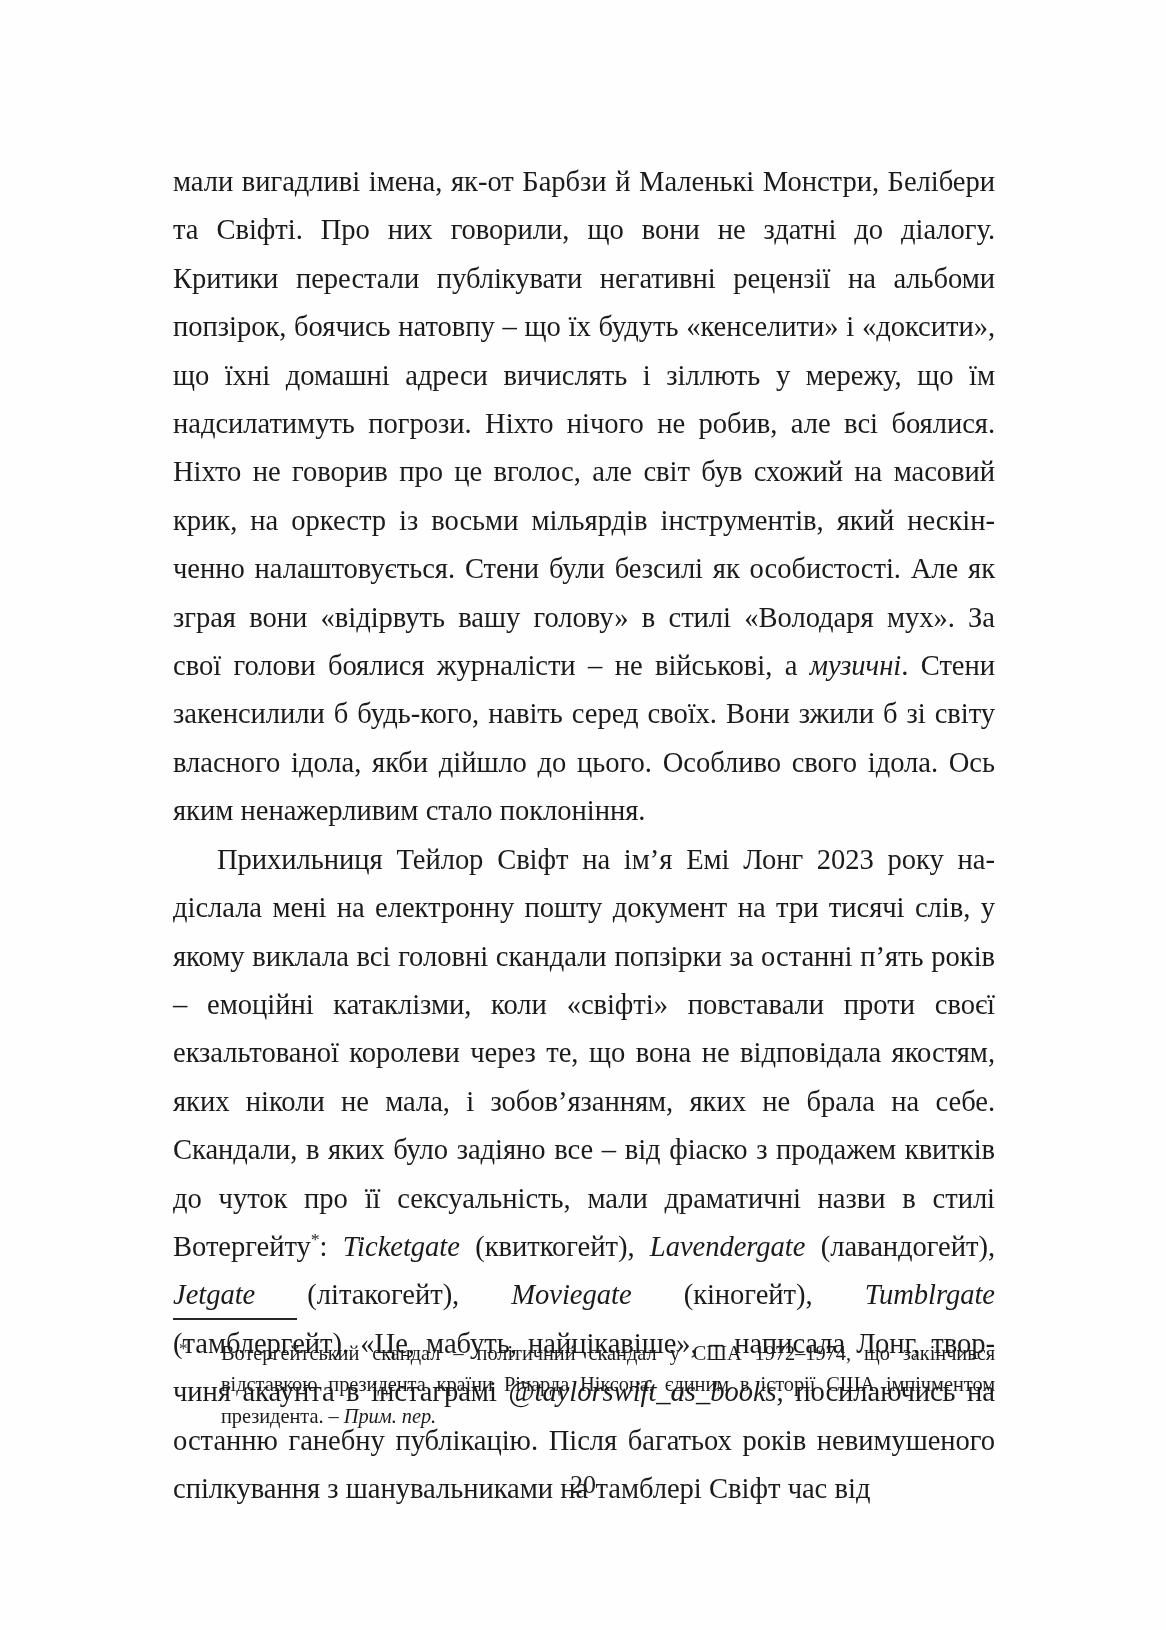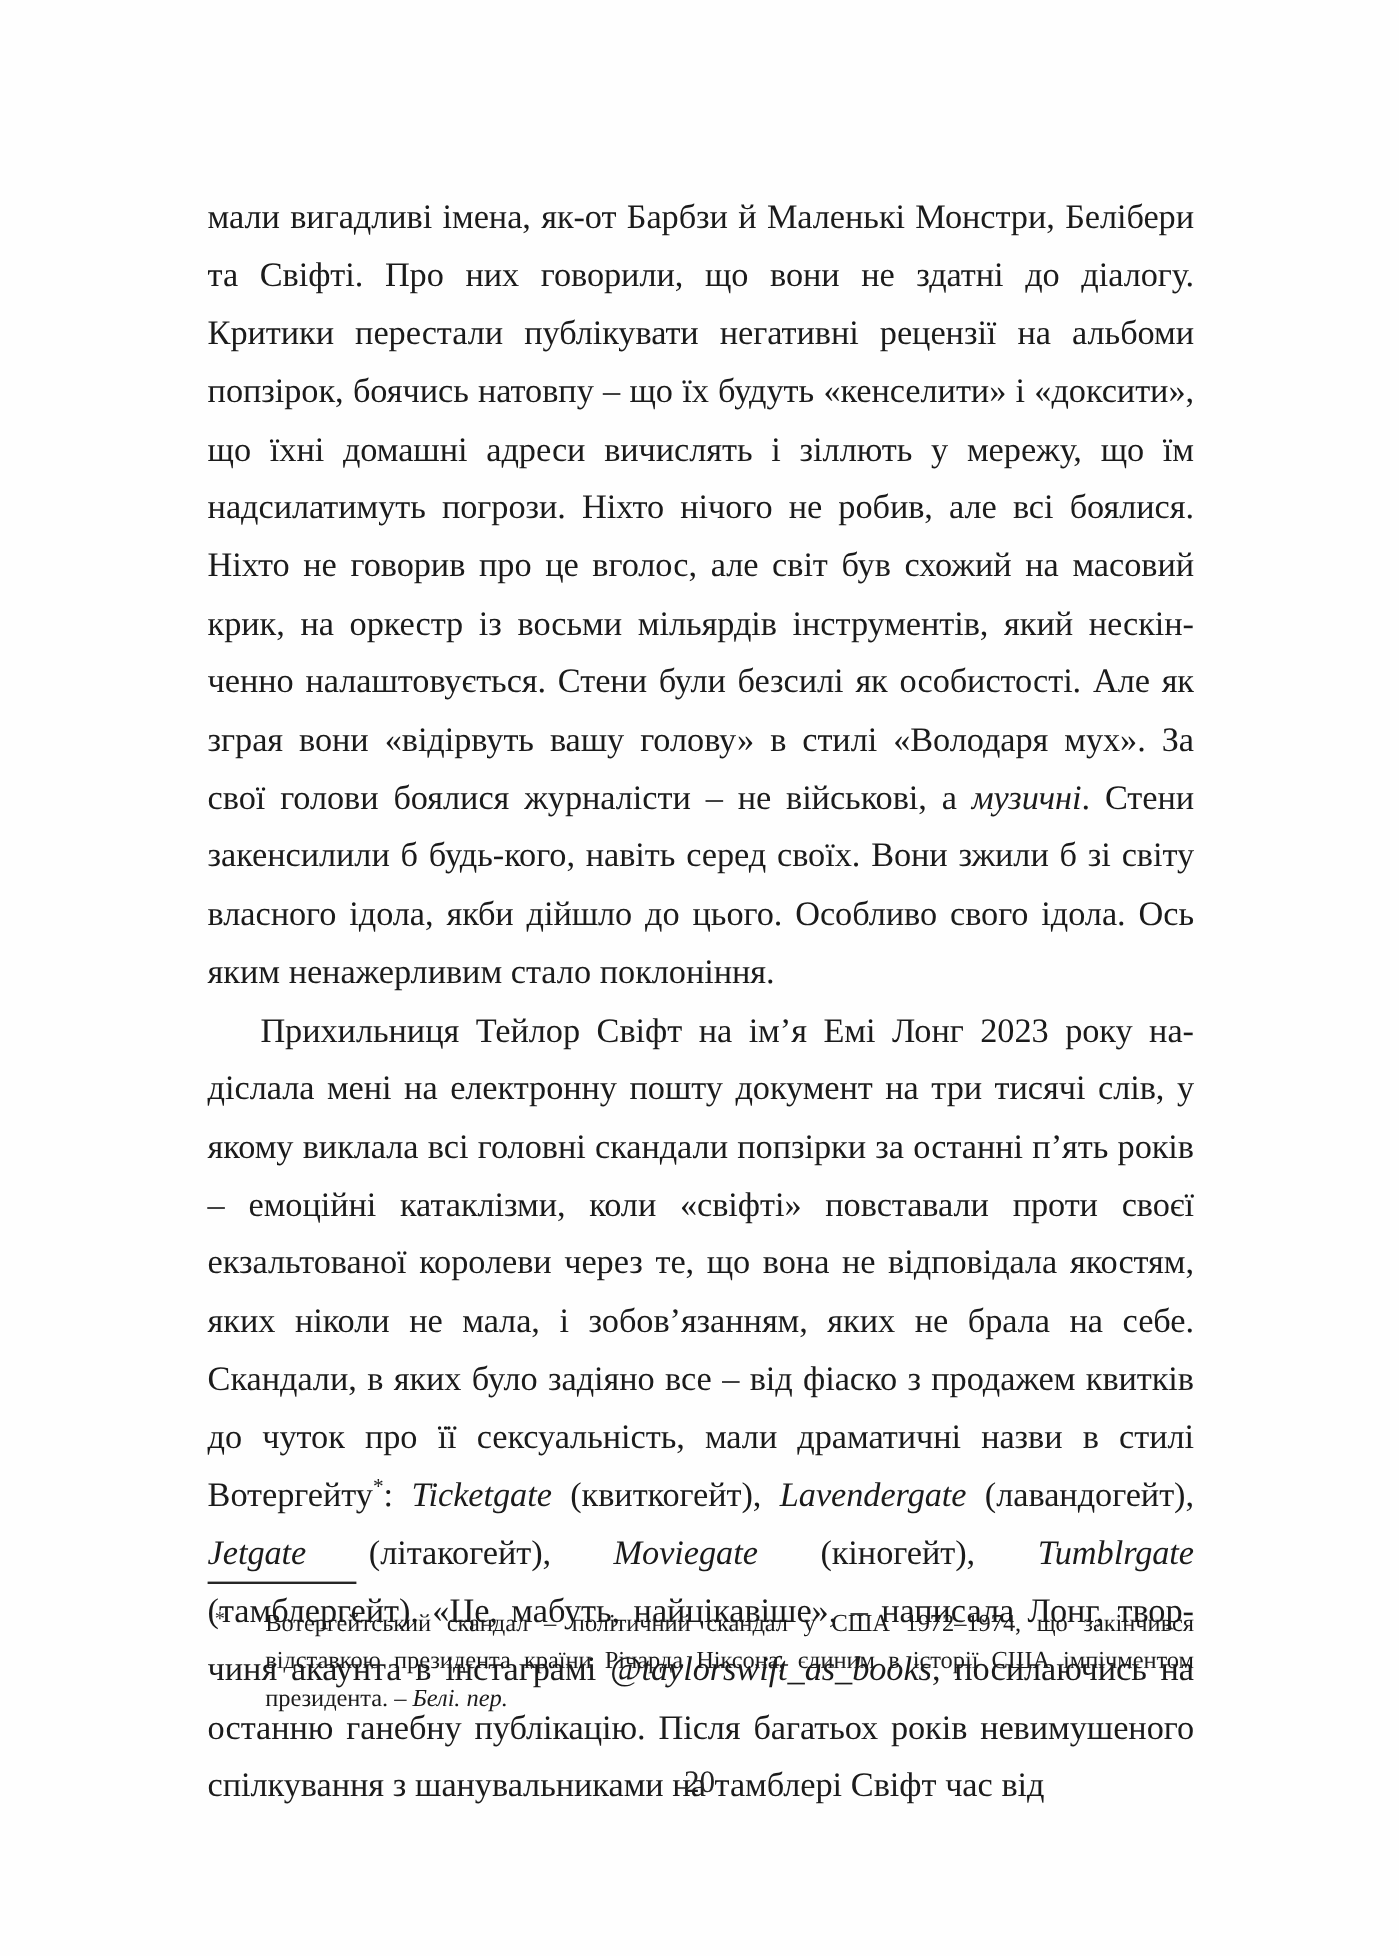--- a/index.html
+++ b/index.html
@@ -119,19 +119,19 @@
 
   <div class="text-block">
     <p class="para"><span>мали вигадливі імена, як-от Барбзи й Маленькі Монстри, Белі­бери та Свіфті. Про них говорили, що вони не здатні до діалогу. Критики перестали публікувати негативні рецензії на альбоми попзірок, боячись натовпу – що їх будуть «кенселити» і «докси­ти», що їхні домашні адреси вичислять і зіллють у мережу, що їм надсилатимуть погрози. Ніхто нічого не робив, але всі боялися. Ніхто не говорив про це вголос, але світ був схожий на масовий крик, на оркестр із восьми мільярдів інструментів, який нескін­ченно налаштовується. Стени були безсилі як особистості. Але як зграя вони «відірвуть вашу голову» в стилі «Володаря мух». За свої голови боялися журналісти – не військові, а </span><i>музичні</i><span>. Стени закенсилили б будь-кого, навіть серед своїх. Вони зжили б зі світу власного ідола, якби дійшло до цього. Особливо свого ідола. Ось яким ненажерливим стало поклоніння.</span></p>
     <p class="para"><span>Прихильниця Тейлор Свіфт на ім’я Емі Лонг 2023 року на­діслала мені на електронну пошту документ на три тисячі слів, у якому виклала всі головні скандали попзірки за останні п’ять років – емоційні катаклізми, коли «свіфті» повставали проти своєї екзальтованої королеви через те, що вона не відповідала якостям, яких ніколи не мала, і зобов’язанням, яких не брала на себе. Скандали, в яких було задіяно все – від фіаско з прода­жем квитків до чуток про її сексуальність, мали драматичні наз­ви в стилі Вотергейту</span><span class="fn-ref">*</span><span>: </span><i>Ticketgate</i><span> (квиткогейт), </span><i>Lavendergate</i><span> (ла­вандогейт), </span><i>Jetgate</i><span> (літакогейт), </span><i>Moviegate</i><span> (кіногейт), </span><i>Tumblrgate</i><span> (тамблергейт). «Це, мабуть, найцікавіше», – написала Лонг, твор­чиня акаунта в інстаграмі </span><i>@taylorswift_as_books</i><span>, посилаючись на останню ганебну публікацію. Після багатьох років невимуше­ного спілкування з шанувальниками на тамблері Свіфт час від</span></p>
   </div>
 
   <div class="footnote">
     <hr class="footnote-rule">
     <div class="footnote-body">
       <span class="footnote-marker">*</span>
-      <p class="footnote-text"><span>Вотергейтський скандал – політичний скандал у США 1972–1974, що закін­чився відставкою президента країни Річарда Ніксона, єдиним в історії США імпічментом президента. – </span><i>Белі. пер.</i></p>
+      <p class="footnote-text"><span>Вотергейтський скандал – політичний скандал у США 1972–1974, що закін­чився відставкою президента країни Річарда Ніксона, єдиним в історії США імпічментом президента. – </span><i>Прим. пер.</i></p>
     </div>
   </div>
 
   <div class="folio">20</div>
 
 </div>
 
 </body></html>

